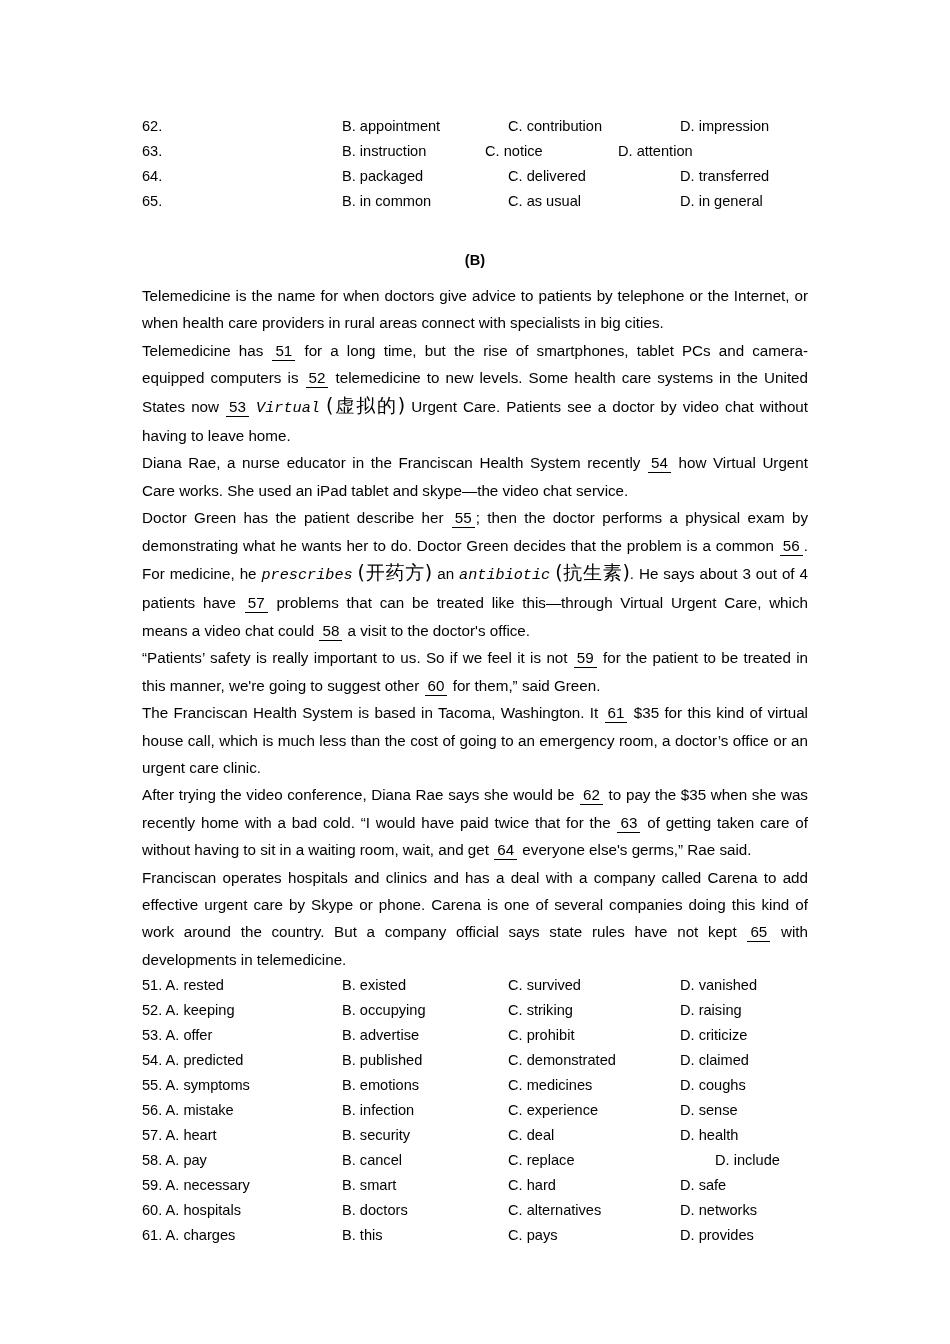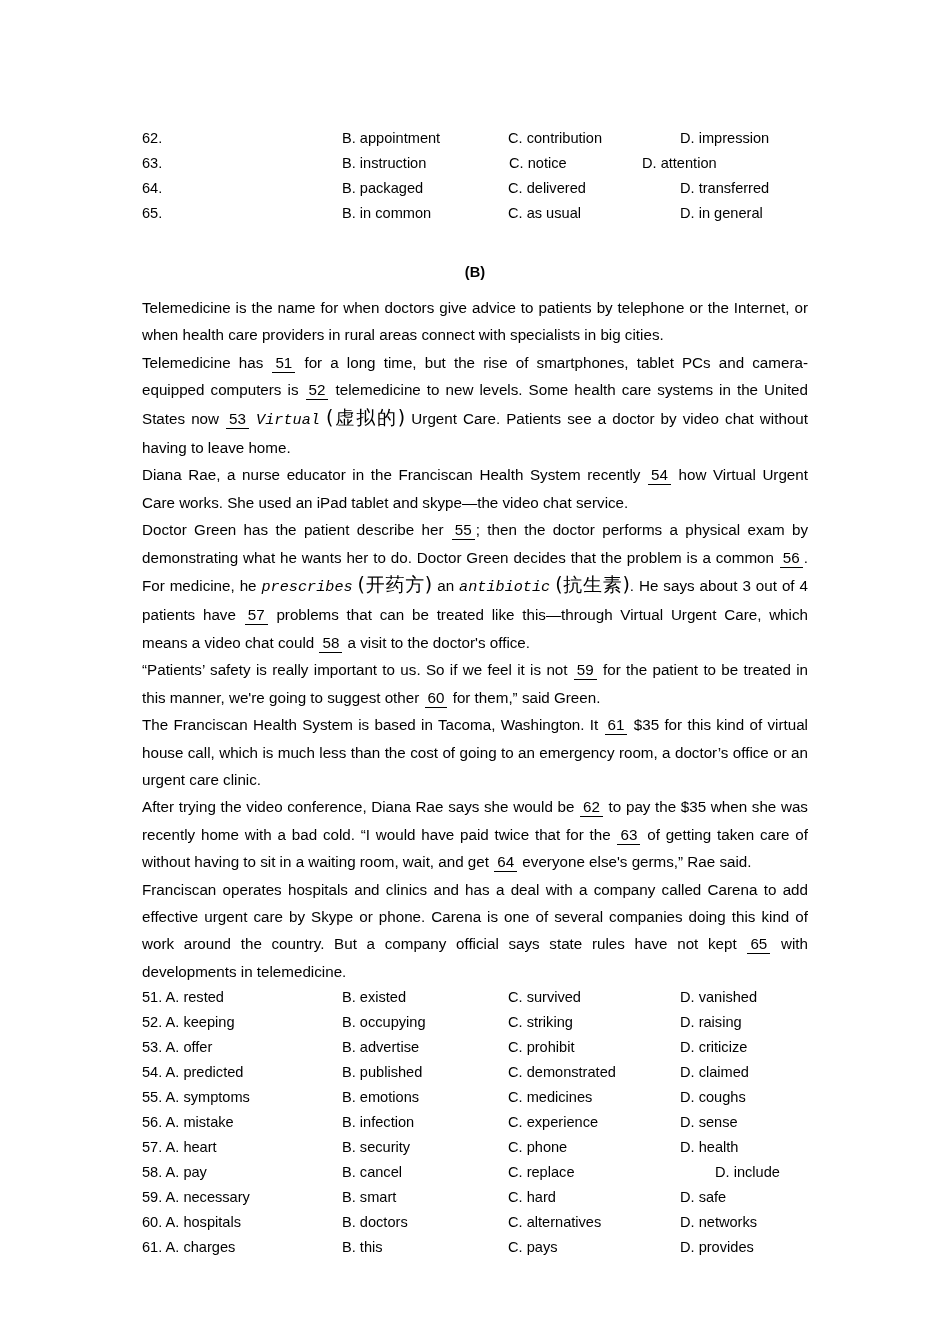--- a/index.html
+++ b/index.html
@@ -18,40 +18,40 @@
     position: relative;
     width: 950px;
     height: 1344px;
     box-sizing: border-box;
     padding: 0;
     overflow: hidden;
   }
   .content {
     position: absolute;
     left: 142px;
-    top: 126px;
+    top: 114px;
     width: 666px;
   }
 
   
   .opt-row {
     display: flex;
     font-size: 14.6px;
     line-height: 25.2px;
     white-space: nowrap;
   }
   .opt-row .col-a { width: 200px; flex: 0 0 200px; }
   .opt-row .col-b { width: 166px; flex: 0 0 166px; }
   .opt-row .col-c { width: 172px; flex: 0 0 172px; }
   .opt-row .col-d { flex: 0 0 auto; }
 
   
   .opt-row.tight .col-a { width: 200px; flex: 0 0 200px; }
   .opt-row.tight .col-b { width: 143px; flex: 0 0 143px; }
-  .opt-row.tight .col-c { width: 133px; flex: 0 0 133px; margin-left: 24px; }
+  .opt-row.tight .col-c { width: 133px; flex: 0 0 133px; }
 
   
   .opt-row.shift-d .col-c { width: 207px; flex: 0 0 207px; }
 
   
   .section-head {
     text-align: center;
     font-weight: bold;
     font-size: 14.6px;
     line-height: 20px;
@@ -218,21 +218,21 @@
       </div>
       <div class="opt-row">
         <span class="col-a">56. A. mistake</span>
         <span class="col-b">B. infection</span>
         <span class="col-c">C. experience</span>
         <span class="col-d">D. sense</span>
       </div>
       <div class="opt-row">
         <span class="col-a">57. A. heart</span>
         <span class="col-b">B. security</span>
-        <span class="col-c">C. phone</span>
+        <span class="col-c">C. deal</span>
         <span class="col-d">D. health</span>
       </div>
       <div class="opt-row shift-d">
         <span class="col-a">58. A. pay</span>
         <span class="col-b">B. cancel</span>
         <span class="col-c">C. replace</span>
         <span class="col-d">D. include</span>
       </div>
       <div class="opt-row">
         <span class="col-a">59. A. necessary</span>

